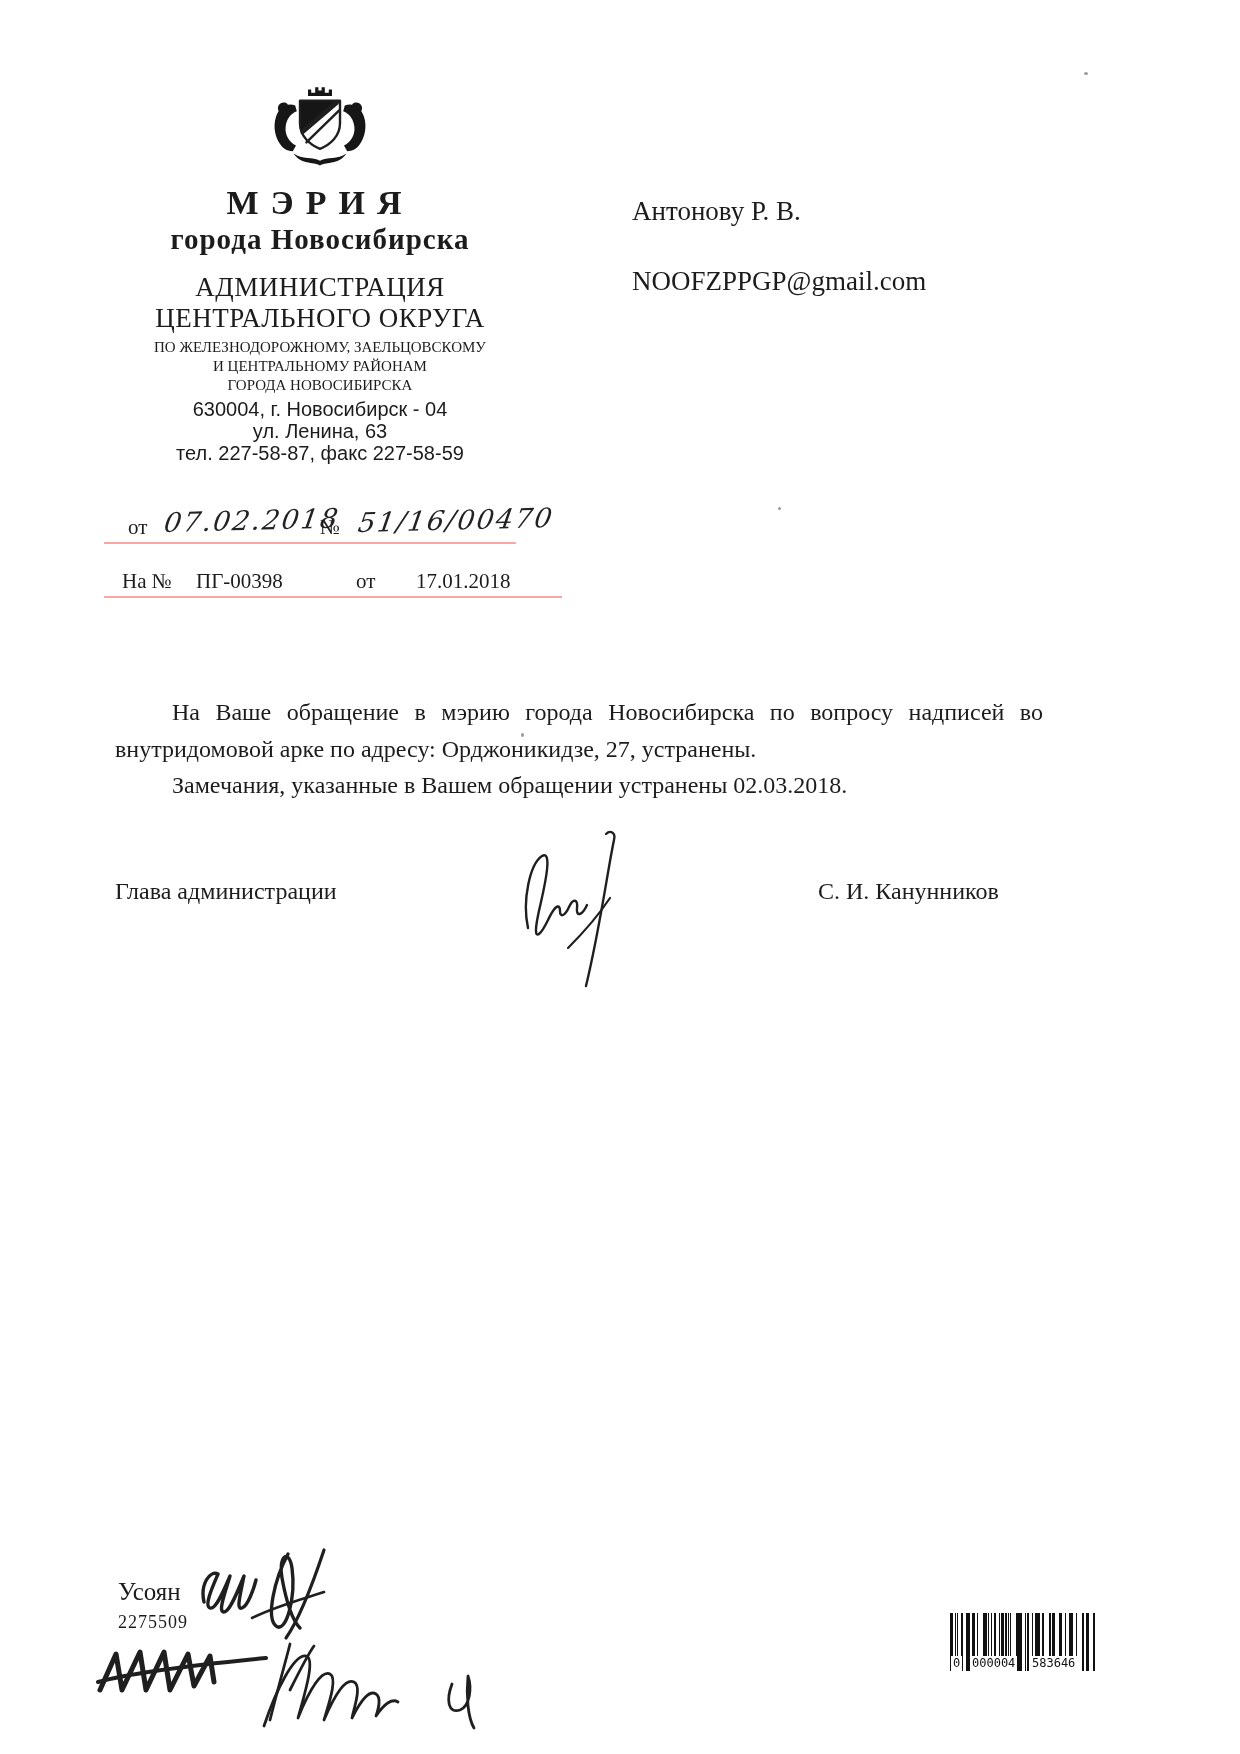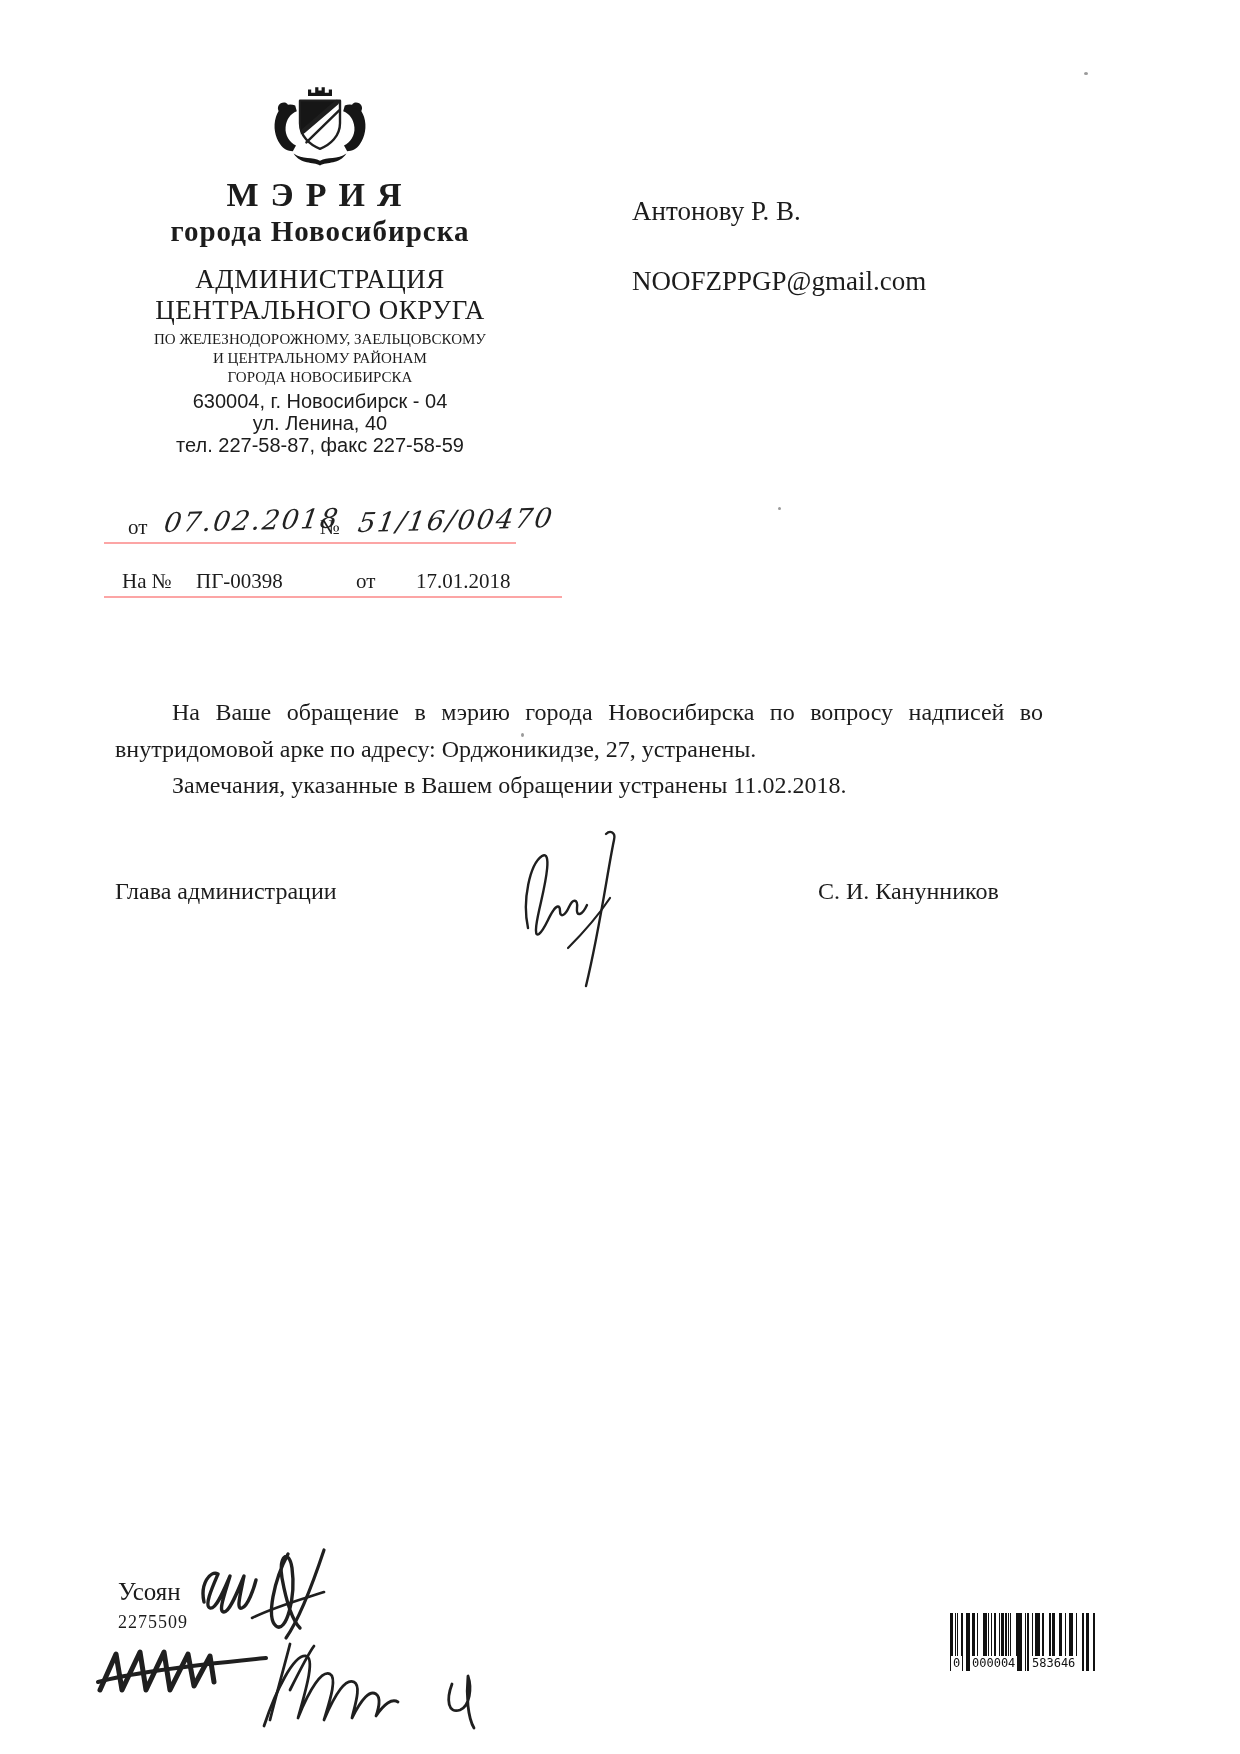--- a/index.html
+++ b/index.html
@@ -11,21 +11,21 @@
     overflow:hidden;
     font-family:"Liberation Serif", serif;
     color:#1c1c1c;
   }
   
   .letterhead{
     position:absolute;left:100px;top:82px;width:440px;
     text-align:center;line-height:1.1;
   }
   .emblem{display:block;margin:0 auto 2px auto;}
-  .org1{font-weight:bold;font-size:34px;letter-spacing:12px;margin-top:2px;}
+  .org1{font-weight:bold;font-size:34px;letter-spacing:12px;margin-top:10px;}
   .org2{font-weight:bold;font-size:29px;margin-top:3px;letter-spacing:1px;}
   .dept{font-size:27px;margin-top:16px;line-height:31px;letter-spacing:0.5px;}
   .districts{font-size:15px;line-height:19px;margin-top:4px;}
   .addr{font-family:"Liberation Sans", sans-serif;font-size:20px;line-height:22px;margin-top:3px;}
   
   .refline{position:absolute;border-bottom:2px solid #fca5a5;}
   .ref-out{left:104px;top:504px;width:412px;height:38px;}
   .ref-in{left:104px;top:560px;width:458px;height:36px;}
   .tok{position:absolute;bottom:2px;font-size:21px;white-space:nowrap;}
   .hand{
@@ -108,21 +108,21 @@
       <div>АДМИНИСТРАЦИЯ</div>
       <div>ЦЕНТРАЛЬНОГО ОКРУГА</div>
     </div>
     <div class="districts">
       <div>ПО ЖЕЛЕЗНОДОРОЖНОМУ, ЗАЕЛЬЦОВСКОМУ</div>
       <div>И ЦЕНТРАЛЬНОМУ РАЙОНАМ</div>
       <div>ГОРОДА НОВОСИБИРСКА</div>
     </div>
     <div class="addr">
       <div>630004, г. Новосибирск - 04</div>
-      <div>ул. Ленина, 40</div>
+      <div>ул. Ленина, 63</div>
       <div>тел. 227-58-87, факс 227-58-59</div>
     </div>
   </div>
 
   <div class="refline ref-out">
     <span class="tok" style="left:24px;">от</span>
     <span class="tok hand" style="left:58px;bottom:4px;">07.02.2018</span>
     <span class="tok" style="left:216px;">№</span>
     <span class="tok hand" style="left:252px;bottom:4px;">51/16/00470</span>
   </div>
@@ -132,21 +132,21 @@
     <span class="tok" style="left:92px;">ПГ-00398</span>
     <span class="tok" style="left:252px;">от</span>
     <span class="tok" style="left:312px;">17.01.2018</span>
   </div>
 
   <div class="recipient-name">Антонову Р. В.</div>
   <div class="recipient-email">NOOFZPPGP@gmail.com</div>
 
   <div class="body-text">
     <p>На Ваше обращение в мэрию города Новосибирска по вопросу надписей во внутридомовой арке по адресу: Орджоникидзе, 27, устранены.</p>
-    <p>Замечания, указанные в Вашем обращении устранены 11.02.2018.</p>
+    <p>Замечания, указанные в Вашем обращении устранены 02.03.2018.</p>
   </div>
 
   <div class="sig-title">Глава администрации</div>
   <svg class="sig-main" width="180" height="165" viewBox="0 0 180 165">
     <path d="M30,100 C24,72 32,36 44,28 C54,22 48,52 43,74 C39,91 35,110 41,106 C47,101 50,90 55,83 C58,78 62,76 62,83 C62,90 67,88 71,79 C75,70 80,71 79,80 C78,89 84,88 89,77" stroke-width="2.4"></path>
     <path d="M108,6 C112,2 118,4 116,12 C110,40 102,100 88,158" stroke-width="2.4"></path>
     <path d="M70,120 C85,105 100,88 112,70" stroke-width="2.2"></path>
   </svg>
   <div class="sig-name">С. И. Канунников</div>
 

